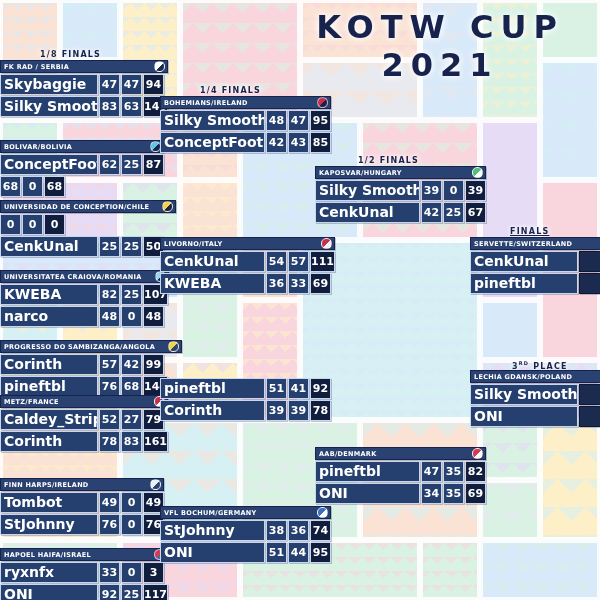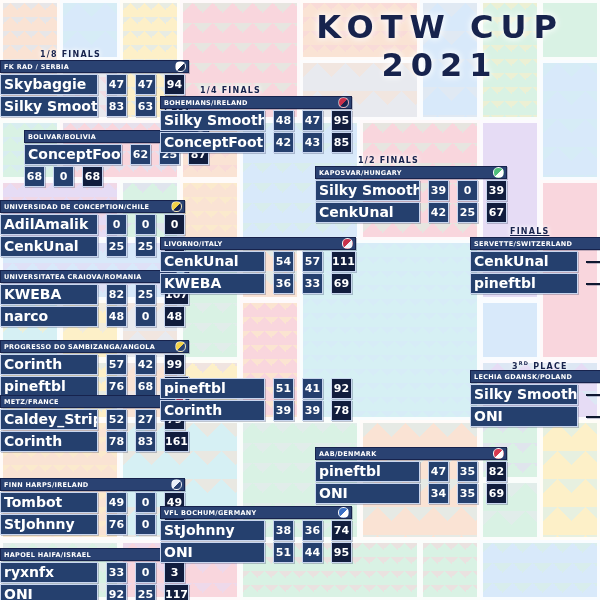--- a/index.html
+++ b/index.html
@@ -93,21 +93,21 @@
   .crest{
     width:11px;height:11px;
     flex:0 0 11px;
     border-radius:50%;
     display:block;
     position:relative;
     overflow:hidden;
   }
 
   .rows{ display:flex; flex-direction:column; gap:1px; margin-top:1px; }
-  .row{ display:flex; gap:8px; height:21px;align-items:center; }
+  .row{ display:flex; gap:1px; height:21px; }
   .team{
     background:#25406e;
     border:1px solid #c9d6ef;
     color:#ffffff;
     font-family:"DejaVu Sans", sans-serif;
     font-weight:bold;
     font-size:14px;
     line-height:19px;
     padding:0 3px;
     white-space:nowrap;
@@ -306,21 +306,21 @@
           <div class="sc tot">94</div>
         </div>
         <div class="row">
           <div class="team">Silky Smooth</div>
           <div class="sc">83</div>
           <div class="sc">63</div>
           <div class="sc tot w3">146</div>
         </div>
       </div>
     </div>
-    <div class="match m-s" style="left: 0px; top: 130px; padding-left: 24px;">
+    <div class="match m-s" style="left: 0px; top: 140px;">
       <div class="club">
         <span class="club-name">BOLIVAR/BOLIVIA</span>
         <span class="crest" style="background: linear-gradient(135deg, rgb(95, 200, 232) 0px, rgb(95, 200, 232) 50%, rgb(23, 35, 77) 50%, rgb(23, 35, 77) 100%); border: 1px solid rgba(255, 255, 255, 0.6);"></span>
       </div>
       <div class="rows">
         <div class="row">
           <div class="team">ConceptFootball</div>
           <div class="sc">62</div>
           <div class="sc">25</div>
           <div class="sc tot">87</div>
@@ -332,21 +332,20 @@
         </div>
       </div>
     </div>
     <div class="match m-s" style="left: 0px; top: 200px;">
       <div class="club">
         <span class="club-name">UNIVERSIDAD DE CONCEPTION/CHILE</span>
         <span class="crest" style="background: linear-gradient(135deg, rgb(242, 210, 74) 0px, rgb(242, 210, 74) 50%, rgb(23, 35, 77) 50%, rgb(23, 35, 77) 100%); border: 1px solid rgba(255, 255, 255, 0.6);"></span>
       </div>
       <div class="rows">
         <div class="row">
-          <div class="team">AdilAmalik</div>
           <div class="sc">0</div>
           <div class="sc">0</div>
           <div class="sc tot">0</div>
         </div>
         <div class="row">
           <div class="team">CenkUnal</div>
           <div class="sc">25</div>
           <div class="sc">25</div>
           <div class="sc tot">50</div>
         </div>

